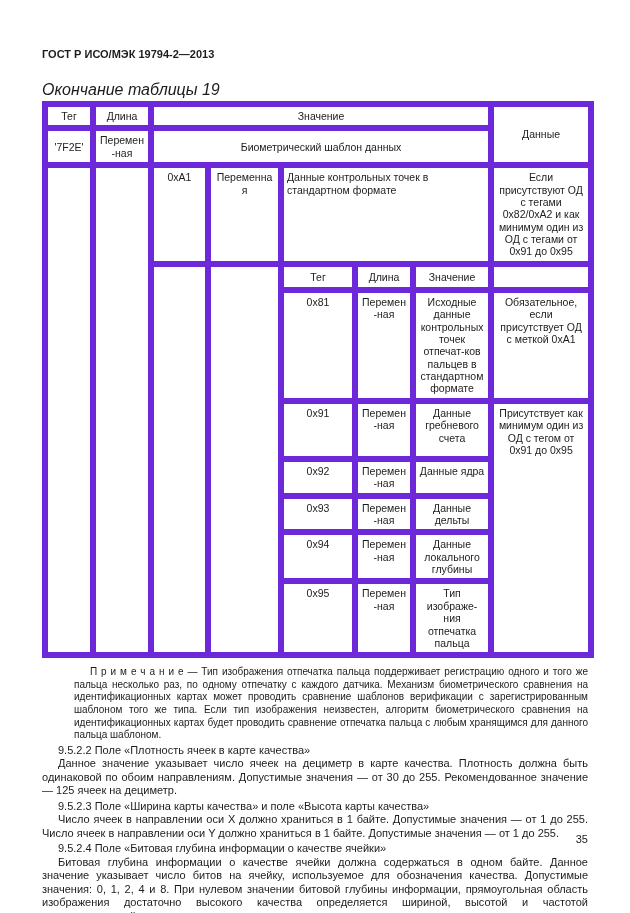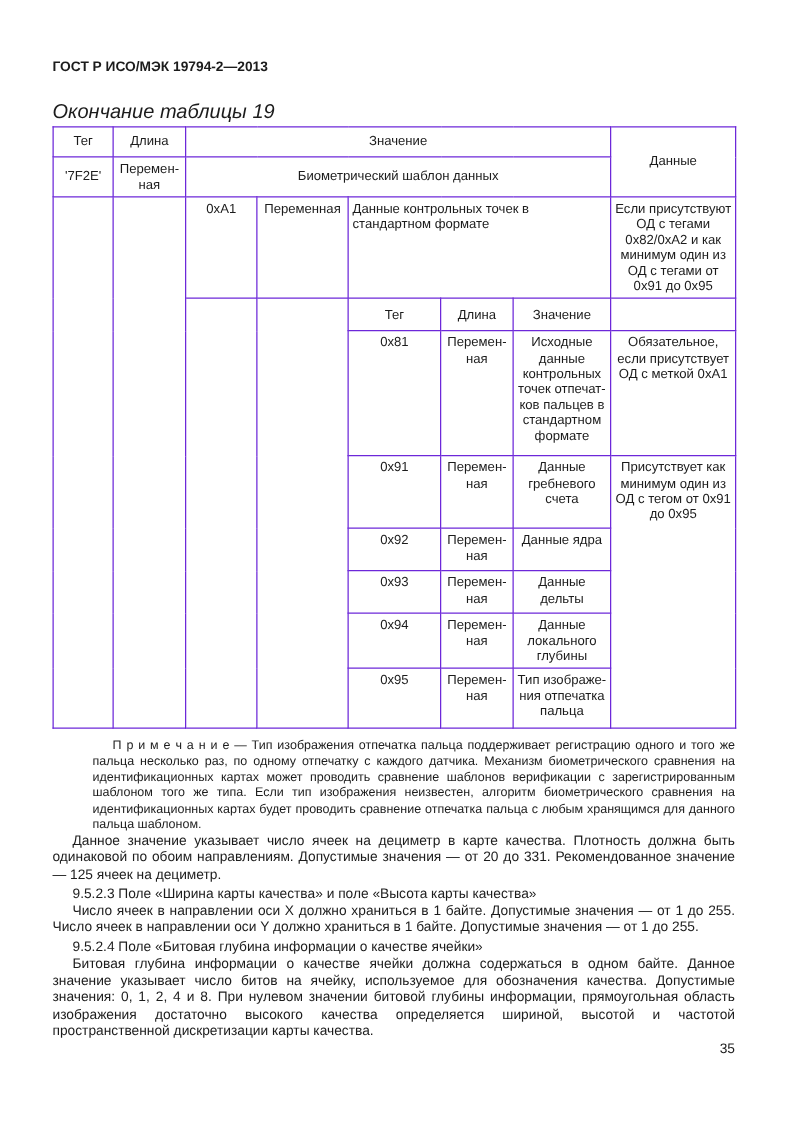--- a/index.html
+++ b/index.html
@@ -14,21 +14,21 @@
     margin-bottom:22px;
   }
   .table-caption{
     font-style:italic;font-size:16px;line-height:13px;margin-bottom:5px;
   }
   table.t19{
     border-collapse:collapse;table-layout:fixed;width:546px;
     font-size:10.5px;line-height:1.18;
   }
   table.t19 td{
-    border:1px solid #6d28d9;padding:3px 3px;vertical-align:top;
+    border:6px solid #6d28d9;padding:3px 3px;vertical-align:top;
     text-align:center;word-wrap:break-word;
   }
   table.t19 td.mid{vertical-align:middle;}
   table.t19 td.left{text-align:left;}
   p{margin:0;}
   .note{
     margin-top:8px;font-size:10px;line-height:12.6px;
     text-align:justify;text-indent:16px;margin-left:32px;
   }
   .sec-heading{
@@ -130,21 +130,22 @@
     <tr style="height:48px">
       <td>0x95</td>
       <td>Перемен-ная</td>
       <td>Тип изображе-ния отпечатка пальца</td>
     </tr>
   </tbody>
     </table>
 
   <p class="note">П р и м е ч а н и е — Тип изображения отпечатка пальца поддерживает регистрацию одного и того же пальца несколько раз, по одному отпечатку с каждого датчика. Механизм биометрического сравнения на идентификационных картах может проводить сравнение шаблонов верификации с зарегистрированным шаблоном того же типа. Если тип изображения неизвестен, алгоритм биометрического сравнения на идентификационных картах будет проводить сравнение отпечатка пальца с любым хранящимся для данного пальца шаблоном.</p>
 
-  <p class="sec-body">Данное значение указывает число ячеек на дециметр в карте качества. Плотность должна быть одинаковой по обоим направлениям. Допустимые значения — от 20 до 331. Рекомендованное значение — 125 ячеек на дециметр.</p>
+  <p class="sec-heading">9.5.2.2 Поле «Плотность ячеек в карте качества»</p>
+  <p class="sec-body">Данное значение указывает число ячеек на дециметр в карте качества. Плотность должна быть одинаковой по обоим направлениям. Допустимые значения — от 30 до 255. Рекомендованное значение — 125 ячеек на дециметр.</p>
 
   <p class="sec-heading">9.5.2.3 Поле «Ширина карты качества» и поле «Высота карты качества»</p>
   <p class="sec-body">Число ячеек в направлении оси X должно храниться в 1 байте. Допустимые значения — от 1 до 255. Число ячеек в направлении оси Y должно храниться в 1 байте. Допустимые значения — от 1 до 255.</p>
 
   <p class="sec-heading">9.5.2.4 Поле «Битовая глубина информации о качестве ячейки»</p>
   <p class="sec-body">Битовая глубина информации о качестве ячейки должна содержаться в одном байте. Данное значение указывает число битов на ячейку, используемое для обозначения качества. Допустимые значения: 0, 1, 2, 4 и 8. При нулевом значении битовой глубины информации, прямоугольная область изображения достаточно высокого качества определяется шириной, высотой и частотой пространственной дискретизации карты качества.</p>
 
   <div class="page-number">35</div>
 
 </div>

